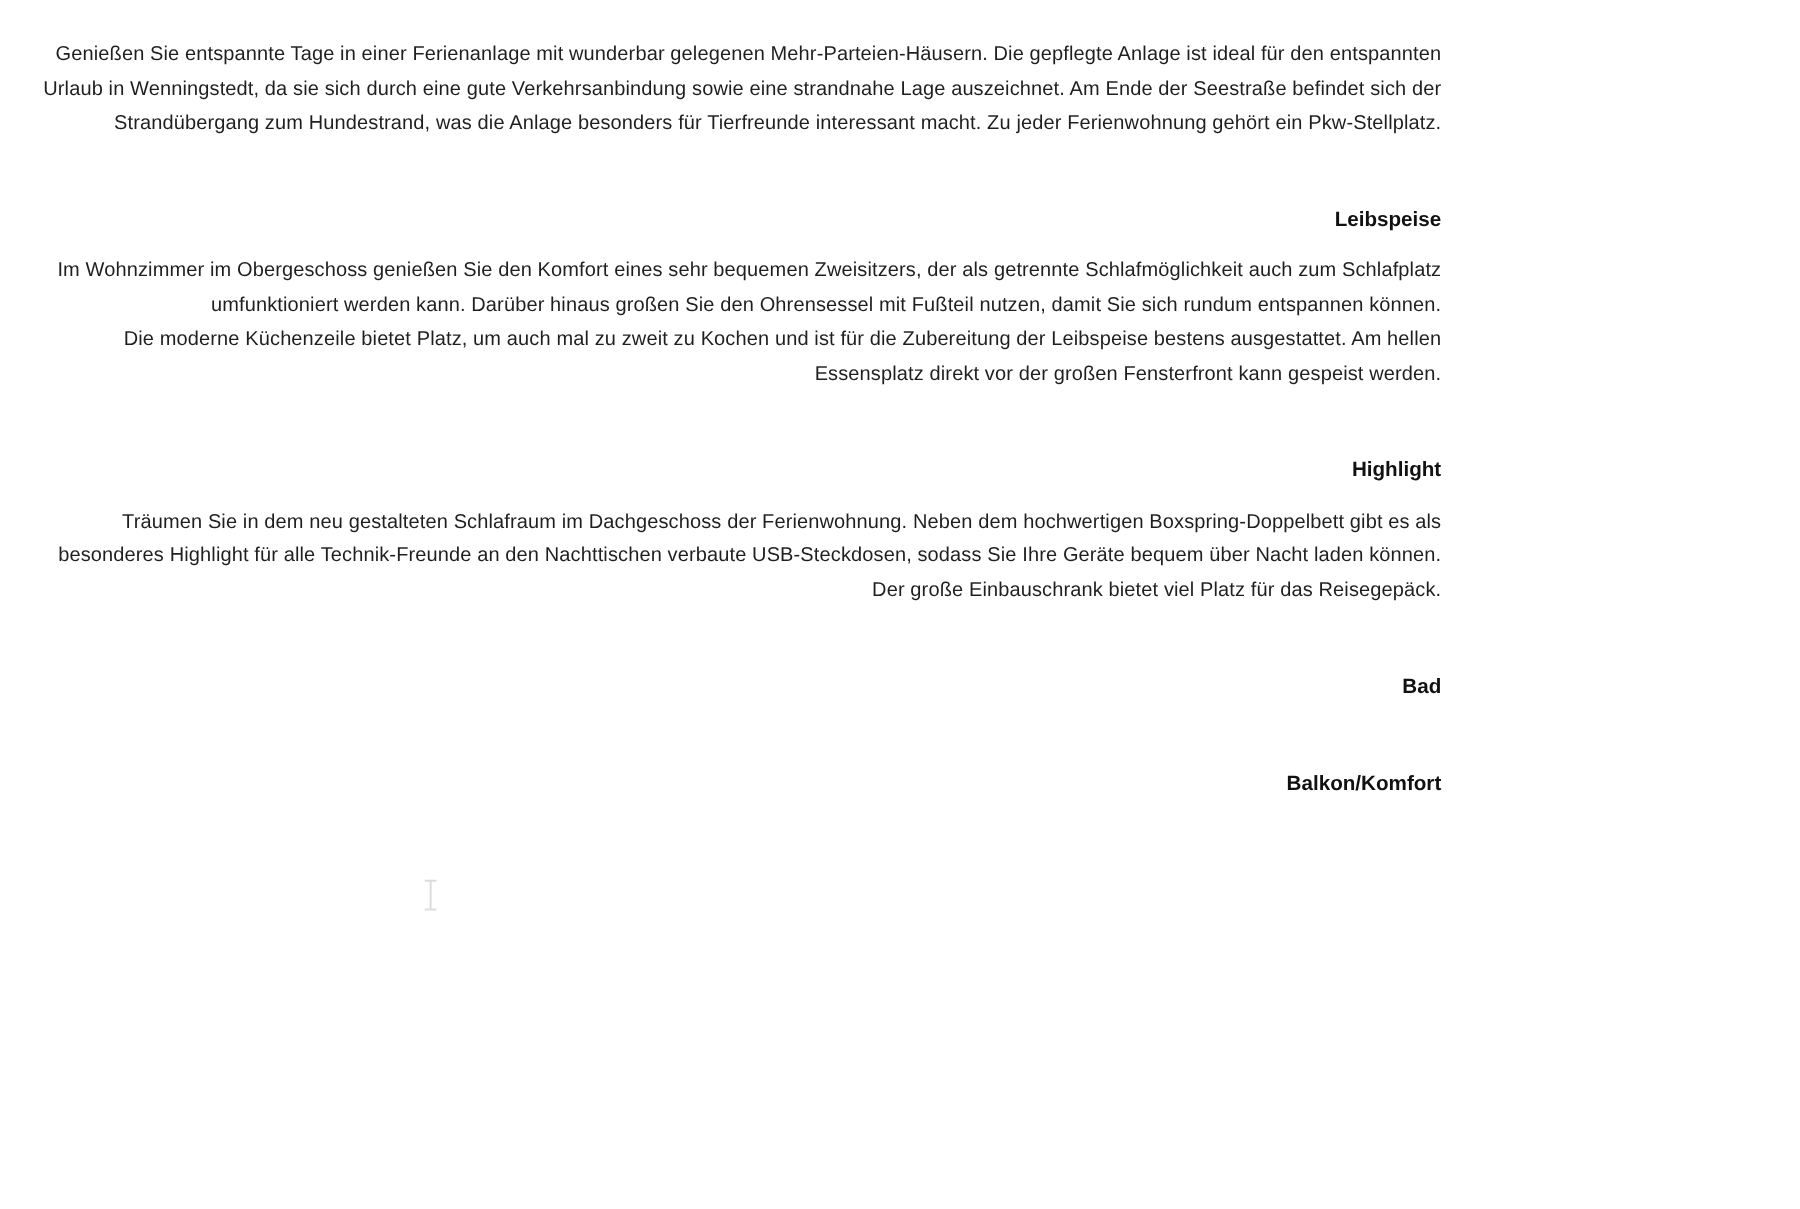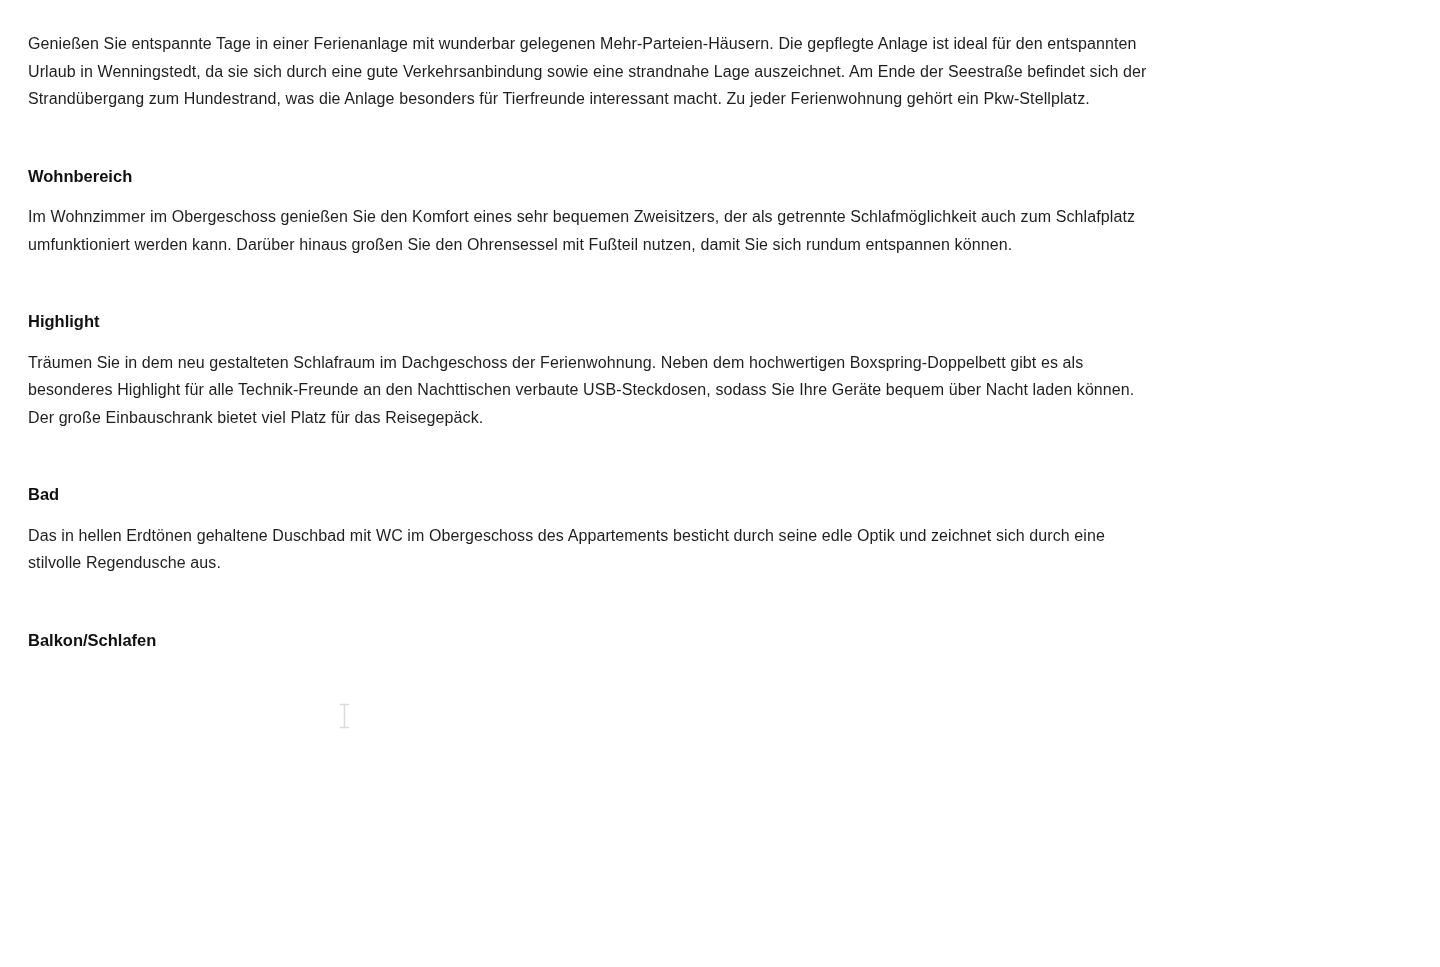--- a/index.html
+++ b/index.html
@@ -12,20 +12,21 @@
     overflow: hidden;
   }
   .doc {
     position: relative;
     width: 1198px;
     height: 967px;
     padding: 30px 45px 0 28px;
     font-family: "Liberation Sans", sans-serif;
     color: #1f1f1f;
     background: #ffffff;
+    text-align: right;
   }
   .body-text {
     margin: 0;
     font-size: 16px;
     line-height: 27.5px;
     font-weight: 400;
     letter-spacing: 0.1px;
   }
   .section-heading {
     margin: 50px 0 13px 0;
@@ -43,31 +44,31 @@
     pointer-events: none;
   }
 </style>
 </head>
 <body>
 
 <div class="doc">
 
   <p class="body-text">Genießen Sie entspannte Tage in einer Ferienanlage mit wunderbar gelegenen Mehr-Parteien-Häusern. Die gepflegte Anlage ist ideal für den entspannten Urlaub in Wenningstedt, da sie sich durch eine gute Verkehrsanbindung sowie eine strandnahe Lage auszeichnet. Am Ende der Seestraße befindet sich der Strandübergang zum Hundestrand, was die Anlage besonders für Tierfreunde interessant macht. Zu jeder Ferienwohnung gehört ein Pkw-Stellplatz.</p>
 
-  <h2 class="section-heading">Wohnbereich</h2>
+  <h2 class="section-heading">Leibspeise</h2>
   <p class="body-text">Im Wohnzimmer im Obergeschoss genießen Sie den Komfort eines sehr bequemen Zweisitzers, der als getrennte Schlafmöglichkeit auch zum Schlafplatz umfunktioniert werden kann. Darüber hinaus großen Sie den Ohrensessel mit Fußteil nutzen, damit Sie sich rundum entspannen können.</p>
 
+  <p class="body-text">Die moderne Küchenzeile bietet Platz, um auch mal zu zweit zu Kochen und ist für die Zubereitung der Leibspeise bestens ausgestattet. Am hellen Essensplatz direkt vor der großen Fensterfront kann gespeist werden.</p>
 
   <h2 class="section-heading">Highlight</h2>
   <p class="body-text">Träumen Sie in dem neu gestalteten Schlafraum im Dachgeschoss der Ferienwohnung. Neben dem hochwertigen Boxspring-Doppelbett gibt es als besonderes Highlight für alle Technik-Freunde an den Nachttischen verbaute USB-Steckdosen, sodass Sie Ihre Geräte bequem über Nacht laden können. Der große Einbauschrank bietet viel Platz für das Reisegepäck.</p>
 
   <h2 class="section-heading">Bad</h2>
-  <p class="body-text">Das in hellen Erdtönen gehaltene Duschbad mit WC im Obergeschoss des Appartements besticht durch seine edle Optik und zeichnet sich durch eine stilvolle Regendusche aus.</p>
 
-  <h2 class="section-heading">Balkon/Schlafen</h2>
+  <h2 class="section-heading">Balkon/Komfort</h2>
 
   <div class="ibeam-cursor">
     <svg width="13" height="26" viewBox="0 0 13 26">
       <path d="M2.5 1.5 H10.5 M6.5 1.5 V24.5 M2.5 24.5 H10.5" stroke="#dcdcdc" stroke-width="1.6" fill="none" stroke-linecap="round"></path>
     </svg>
   </div>
 
 </div>
 
 </body></html>

